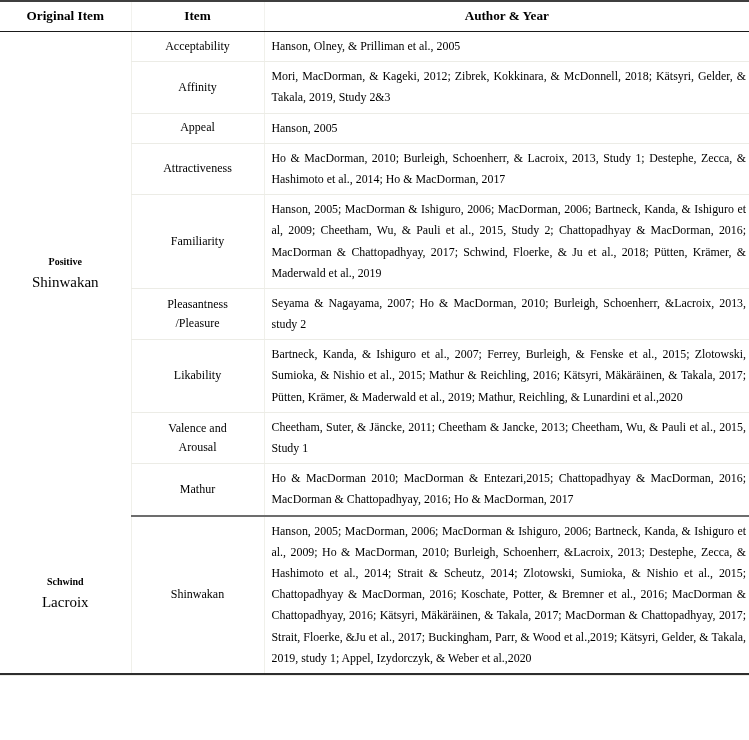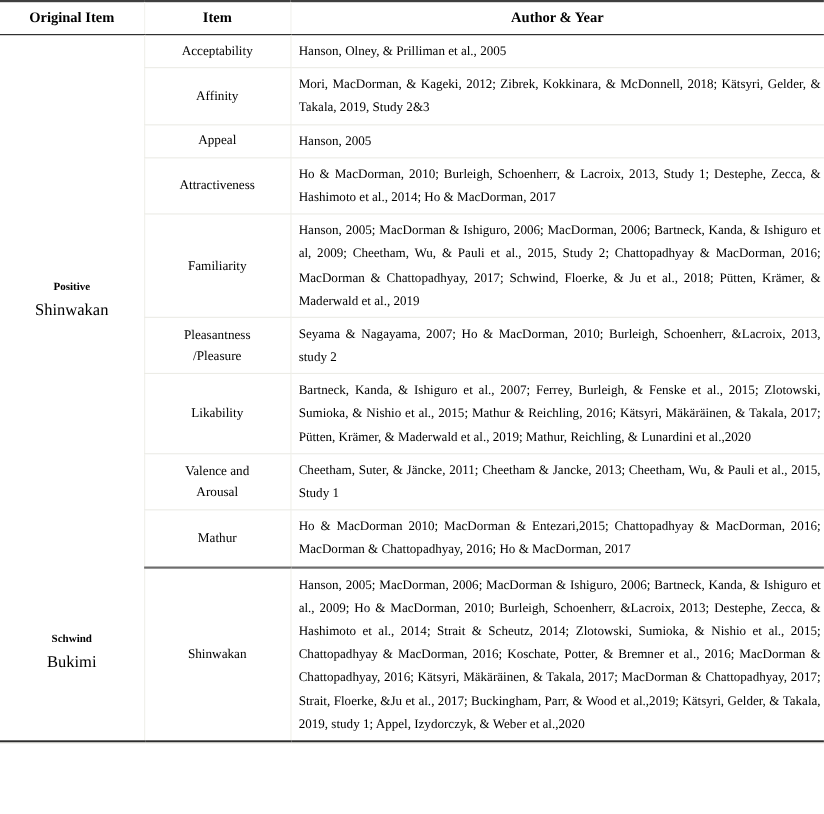--- a/index.html
+++ b/index.html
@@ -231,21 +231,21 @@
           <span class="item-line">Mathur</span>
         </td>
         <td class="author-cell">
           <p>Ho &amp; MacDorman 2010; MacDorman &amp; Entezari,2015; Chattopadhyay &amp; MacDorman, 2016; MacDorman &amp; Chattopadhyay, 2016; Ho &amp; MacDorman, 2017</p>
         </td>
       </tr>
 
       <tr class="last-row">
         <td class="cat-cell" rowspan="1">
           <span class="cat-main">Schwind</span>
-          <span class="cat-sub">Bukimi</span>
+          <span class="cat-sub">Lacroix</span>
         </td>
         <td class="item-cell">
           <span class="item-line">Shinwakan</span>
         </td>
         <td class="author-cell">
           <p>Hanson, 2005; MacDorman, 2006; MacDorman &amp; Ishiguro, 2006; Bartneck, Kanda, &amp; Ishiguro et al., 2009; Ho &amp; MacDorman, 2010; Burleigh, Schoenherr, &amp;Lacroix, 2013; Destephe, Zecca, &amp; Hashimoto et al., 2014; Strait &amp; Scheutz, 2014; Zlotowski, Sumioka, &amp; Nishio et al., 2015; Chattopadhyay &amp; MacDorman, 2016; Koschate, Potter, &amp; Bremner et al., 2016; MacDorman &amp; Chattopadhyay, 2016; Kätsyri, Mäkäräinen, &amp; Takala, 2017; MacDorman &amp; Chattopadhyay, 2017; Strait, Floerke, &amp;Ju et al., 2017; Buckingham, Parr, &amp; Wood et al.,2019; Kätsyri, Gelder, &amp; Takala, 2019, study 1; Appel, Izydorczyk, &amp; Weber et al.,2020</p>
         </td>
       </tr>
 
       <tr class="rule-bottom">

